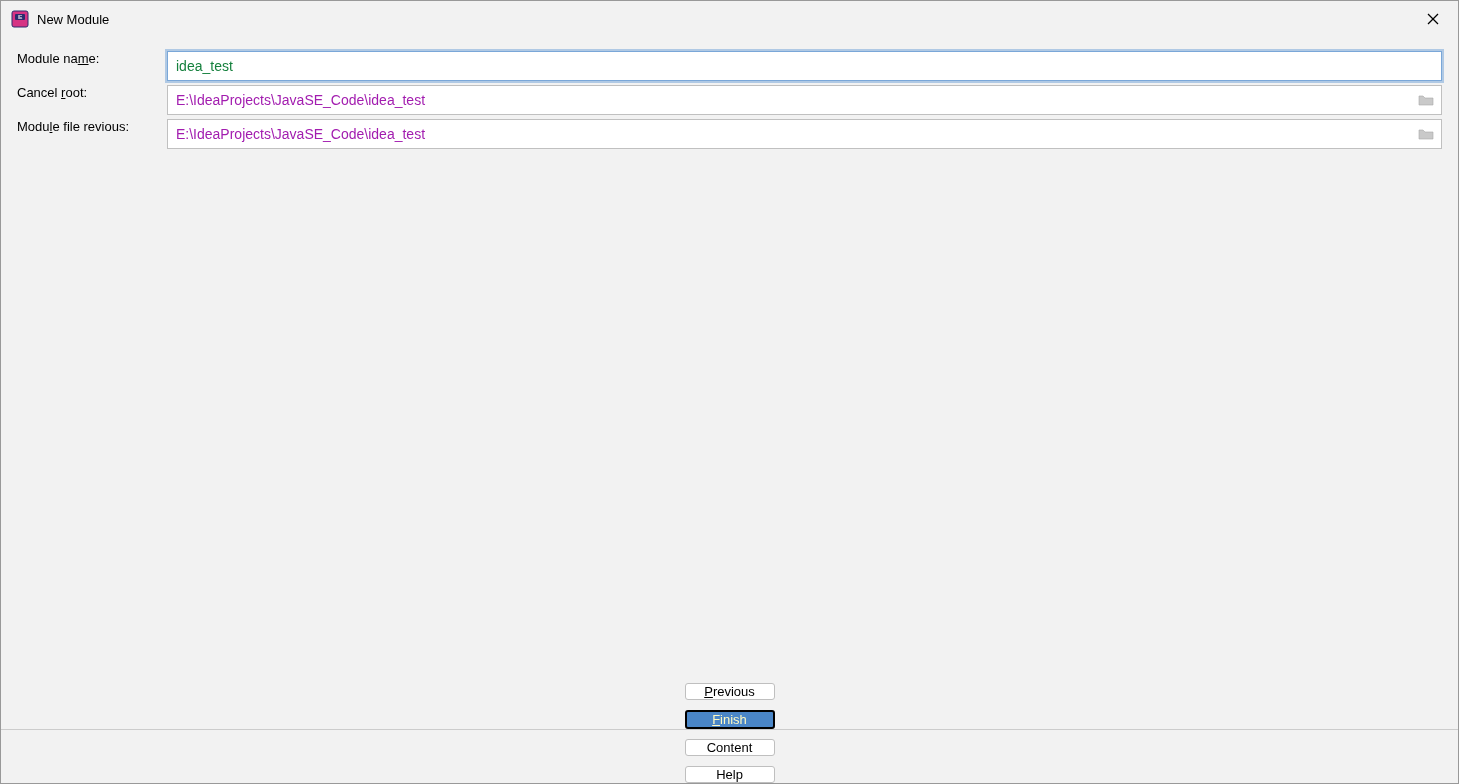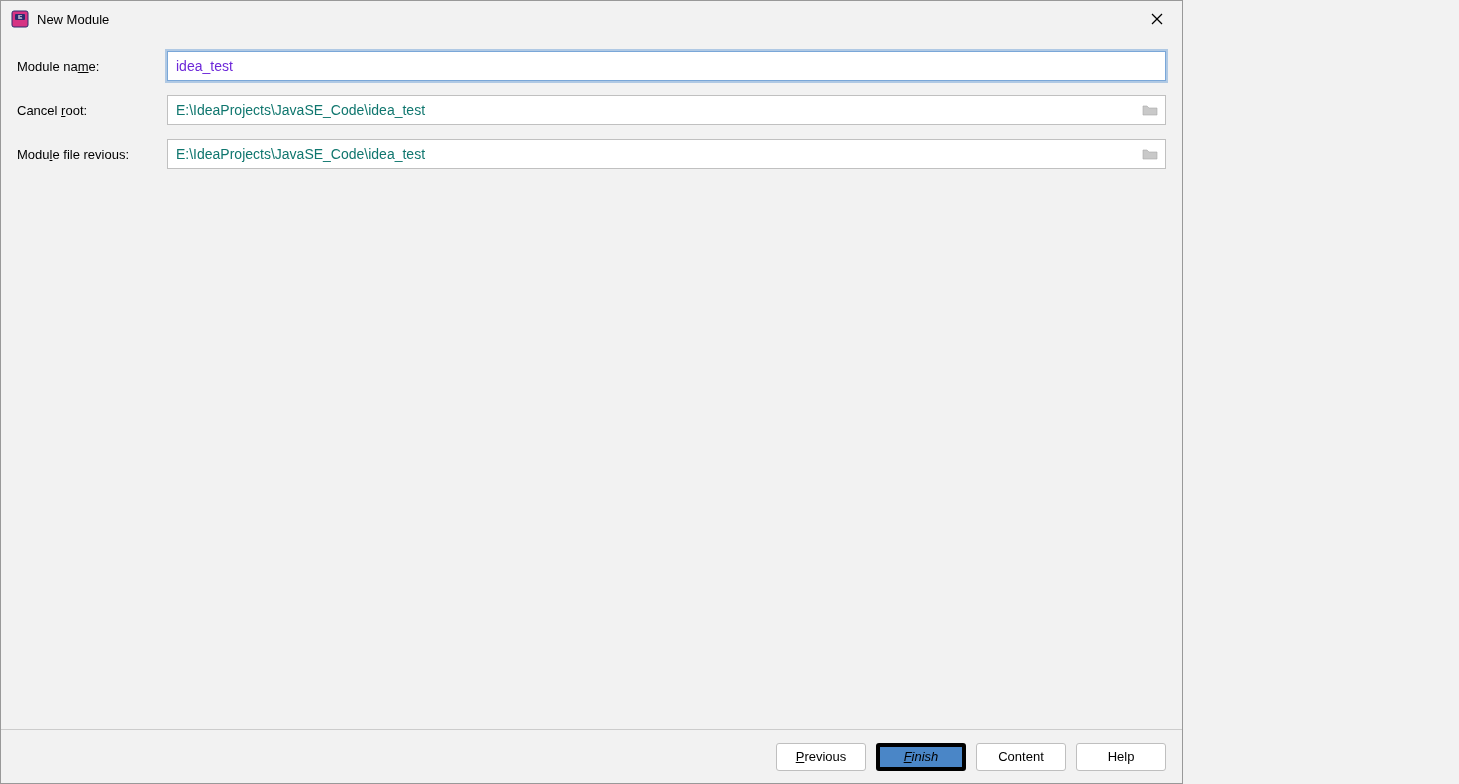--- a/index.html
+++ b/index.html
@@ -5,21 +5,21 @@
   * { box-sizing: border-box; margin: 0; padding: 0; }
   body {
     font-family: "Segoe UI", Arial, sans-serif;
     font-size: 13px;
     background: #f2f2f2;
     width: 1459px;
     height: 784px;
     overflow: hidden;
   }
   .dialog {
-    width: 1183px;
+    width: 1459px;
     height: 784px;
     background: #f2f2f2;
     border: 1px solid #999;
     display: flex;
     flex-direction: column;
   }
   .titlebar {
     height: 36px;
     display: flex;
     align-items: center;
@@ -46,22 +46,21 @@
     align-items: center;
     justify-content: center;
     cursor: pointer;
   }
   .content {
     flex: 1;
     padding: 14px 16px 0 16px;
   }
   .form-row {
     display: flex;
-    align-items: center;
-    margin-bottom: 14px;
+    margin-bottom: 4px;
   }
   .form-label {
     width: 150px;
     color: #000;
     font-size: 13px;
     padding-right: 8px;
   }
   .form-label .mnemonic {
     text-decoration: underline;
   }
@@ -72,21 +71,21 @@
     align-items: center;
   }
   .text-input {
     flex: 1;
     height: 30px;
     background: #fff;
     border: 1px solid #c0c0c0;
     padding: 0 8px;
     font-size: 14px;
     font-family: inherit;
-    color: #6d28d9;
+    color: #15803d;
     outline: none;
   }
   .text-input.focused {
     border: 1px solid #7aa7d8;
     box-shadow: 0 0 0 2px rgba(122,167,216,0.55);
   }
   .input-with-browse {
     flex: 1;
     display: flex;
     align-items: center;
@@ -94,62 +93,62 @@
     background: #fff;
     border: 1px solid #c0c0c0;
   }
   .input-with-browse .text-plain {
     flex: 1;
     height: 100%;
     border: none;
     padding: 0 8px;
     font-size: 14px;
     font-family: inherit;
-    color: #0f766e;
+    color: #a21caf;
     outline: none;
     background: transparent;
   }
   .browse-btn {
     width: 30px;
     height: 28px;
     display: flex;
     align-items: center;
     justify-content: center;
     cursor: pointer;
   }
   .footer {
     height: 54px;
     border-top: 1px solid #ccc;
     display: flex;
     align-items: center;
     justify-content: flex-end;
     padding: 0 16px;
     gap: 10px;
     background: #f2f2f2;
+    flex-direction: column;
   }
   .btn {
     min-width: 90px;
     height: 28px;
     background: #fff;
     border: 1px solid #bfbfbf;
     border-radius: 3px;
     font-size: 13px;
     font-family: inherit;
     cursor: pointer;
     padding: 0 14px;
     color: #000;
   }
   .btn .mnemonic {
     text-decoration: underline;
   }
   .btn.primary {
     background: #4a86c7;
-    border: 4px solid #000000;
-    color: #000000;
-    font-style: italic;
+    border: 2px solid #000000;
+    color: #fef9c3;
   }
   .btn.primary .mnemonic {
     text-decoration: underline;
   }
 </style>
 </head>
 <body>
 
 <div class="dialog">
 

